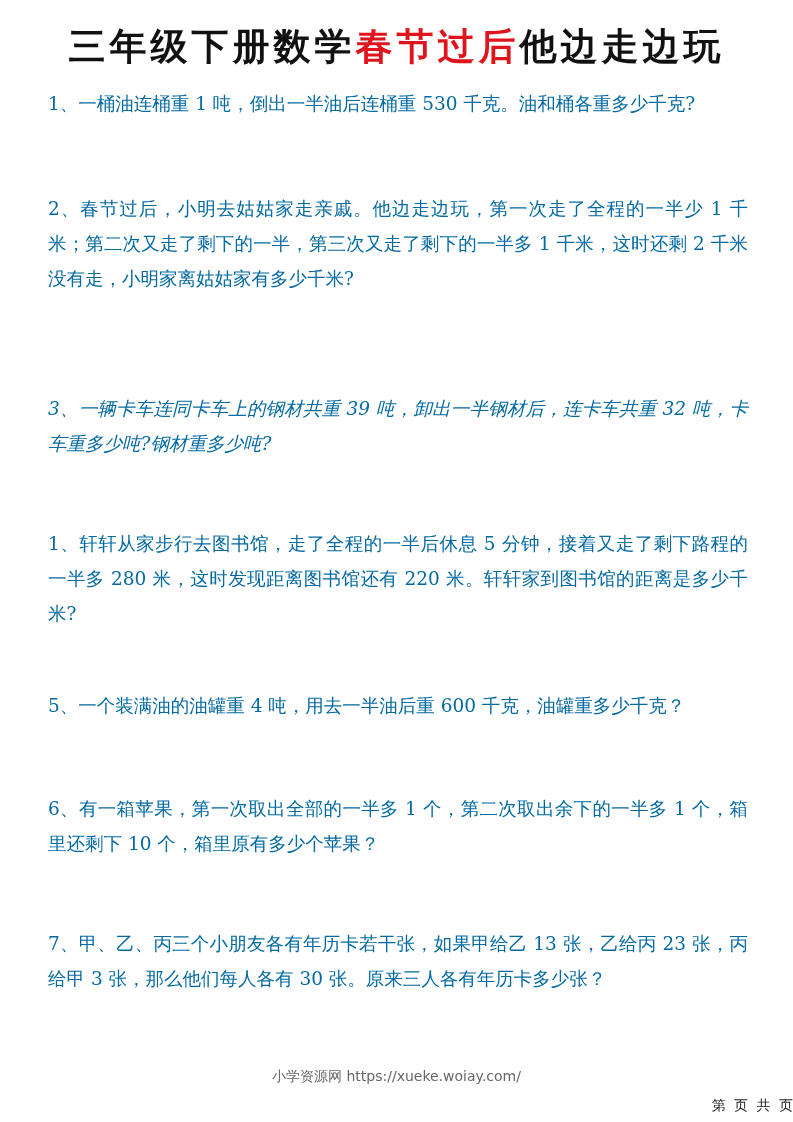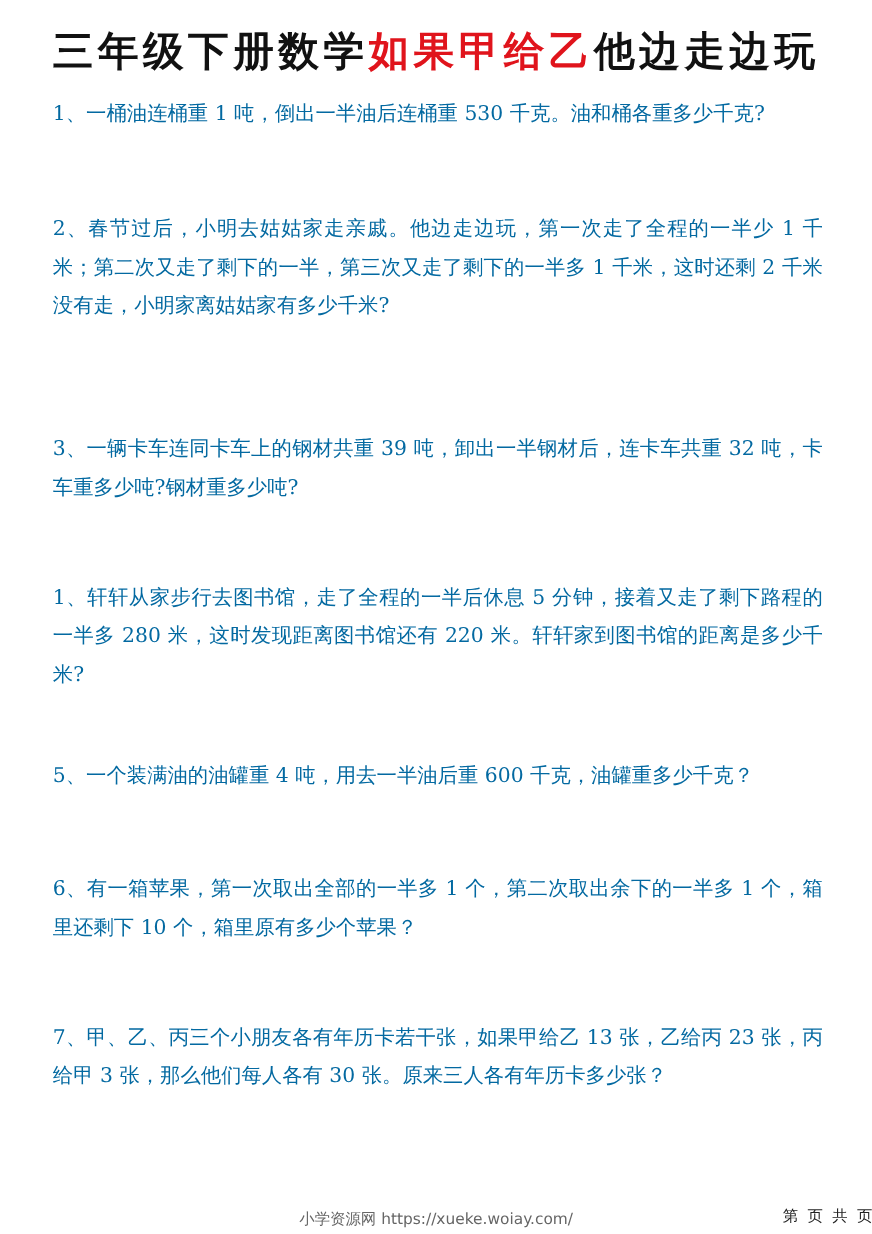--- a/index.html
+++ b/index.html
@@ -19,38 +19,38 @@
     .q {
       position: absolute; left: 48px; width: 700px;
       font-size: 18.5px; line-height: 35px;
       color: #0369a1;
       text-align: justify;
     }
     .footer-site {
       position: absolute; left: 0; top: 1068px; width: 793px;
       text-align: center;
       font-family: "DejaVu Sans", sans-serif;
-      font-size: 14px; color: #666666; margin-top: 32px;
+      font-size: 14px; color: #666666;
     }
     .footer-page {
       position: absolute; left: 0; top: 1097px; width: 793px;
       text-align: right;
       font-family: "DejaVu Sans", sans-serif;
       font-size: 14px; color: #222222; word-spacing: 4px;
     }
   </style>
 </head>
 <body>
 
 <div class="title">
-  <span>三年级下册数学</span><span class="hl">如果甲给乙</span><span>他边走边玩</span>
+  <span>三年级下册数学</span><span class="hl">春节过后</span><span>他边走边玩</span>
 </div>
 
 <div class="q" style="top:86px;">1、一桶油连桶重 1 吨，倒出一半油后连桶重 530 千克。油和桶各重多少千克?</div>
 <div class="q" style="top:191px;">2、春节过后，小明去姑姑家走亲戚。他边走边玩，第一次走了全程的一半少 1 千米；第二次又走了剩下的一半，第三次又走了剩下的一半多 1 千米，这时还剩 2 千米没有走，小明家离姑姑家有多少千米?</div>
-<div class="q" style="top:391px;">3、一辆卡车连同卡车上的钢材共重 39 吨，卸出一半钢材后，连卡车共重 32 吨，卡车重多少吨?钢材重多少吨?</div>
+<div class="q" style="top:391px;font-style:italic;">3、一辆卡车连同卡车上的钢材共重 39 吨，卸出一半钢材后，连卡车共重 32 吨，卡车重多少吨?钢材重多少吨?</div>
 <div class="q" style="top:526px;">1、轩轩从家步行去图书馆，走了全程的一半后休息 5 分钟，接着又走了剩下路程的一半多 280 米，这时发现距离图书馆还有 220 米。轩轩家到图书馆的距离是多少千米?</div>
 <div class="q" style="top:688px;">5、一个装满油的油罐重 4 吨，用去一半油后重 600 千克，油罐重多少千克？</div>
 <div class="q" style="top:791px;">6、有一箱苹果，第一次取出全部的一半多 1 个，第二次取出余下的一半多 1 个，箱里还剩下 10 个，箱里原有多少个苹果？</div>
 <div class="q" style="top:926px;">7、甲、乙、丙三个小朋友各有年历卡若干张，如果甲给乙 13 张，乙给丙 23 张，丙给甲 3 张，那么他们每人各有 30 张。原来三人各有年历卡多少张？</div>
 
 <div class="footer-site">小学资源网 https://xueke.woiay.com/</div>
 <div class="footer-page">第 页 共 页</div>
 
 </body></html>

